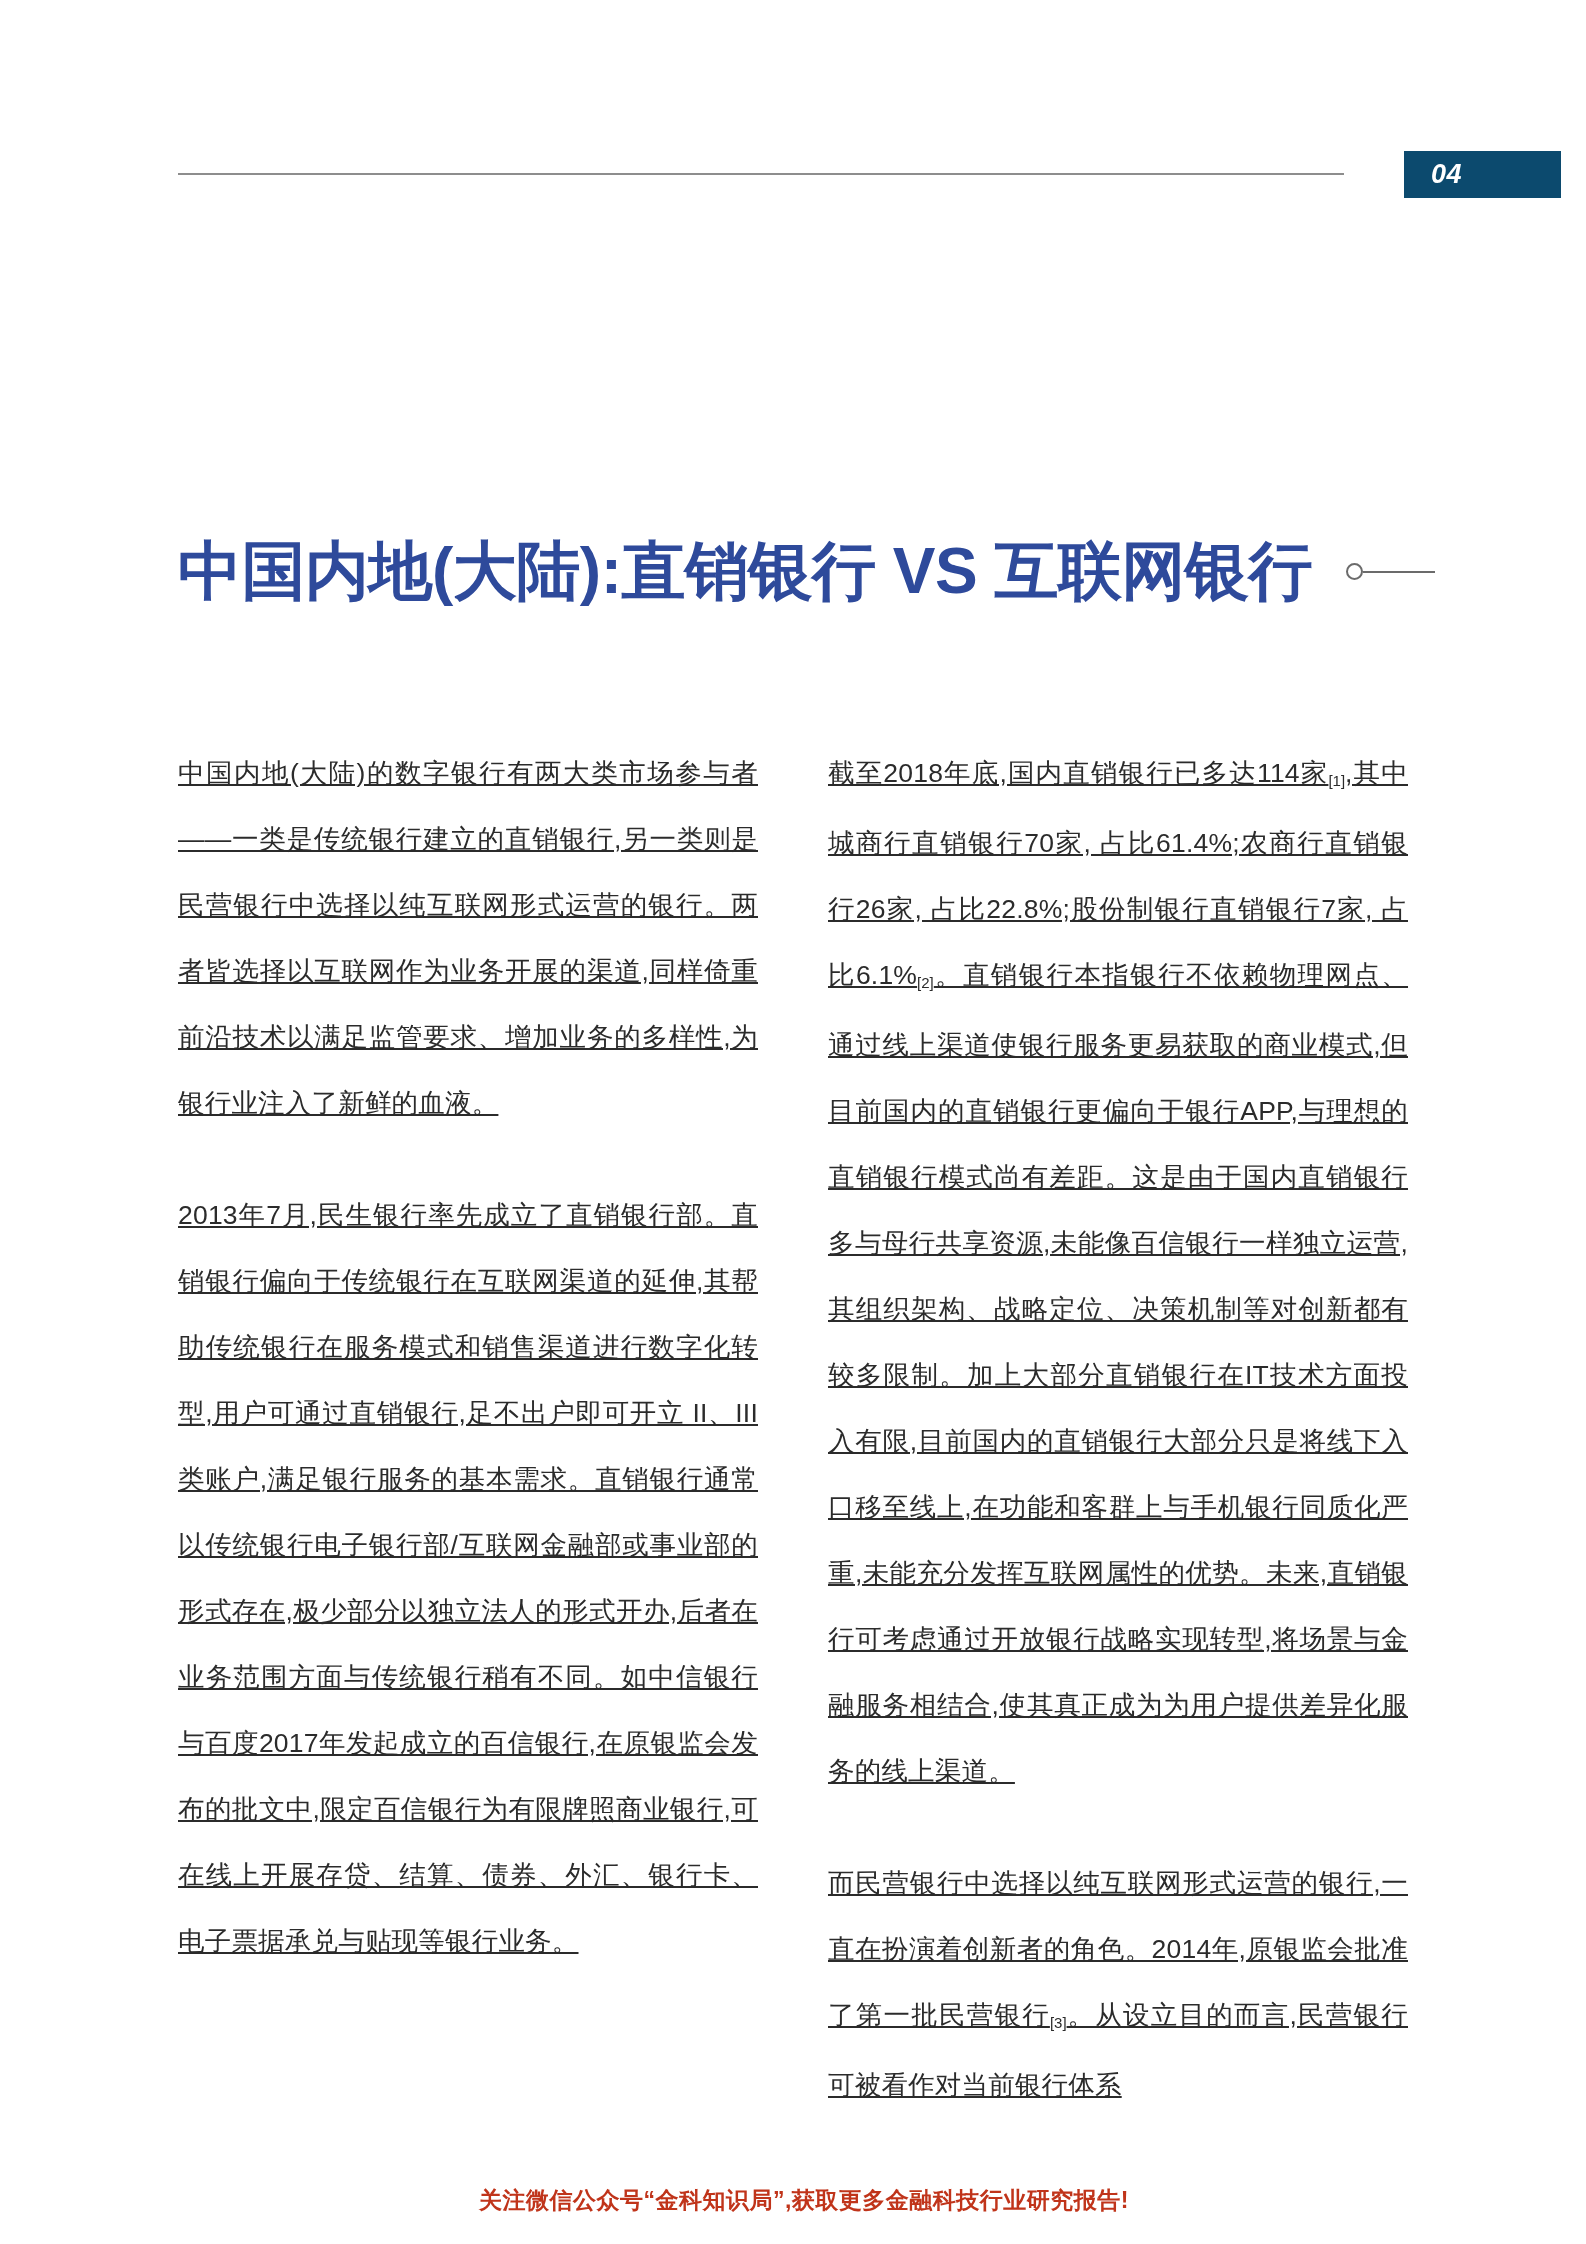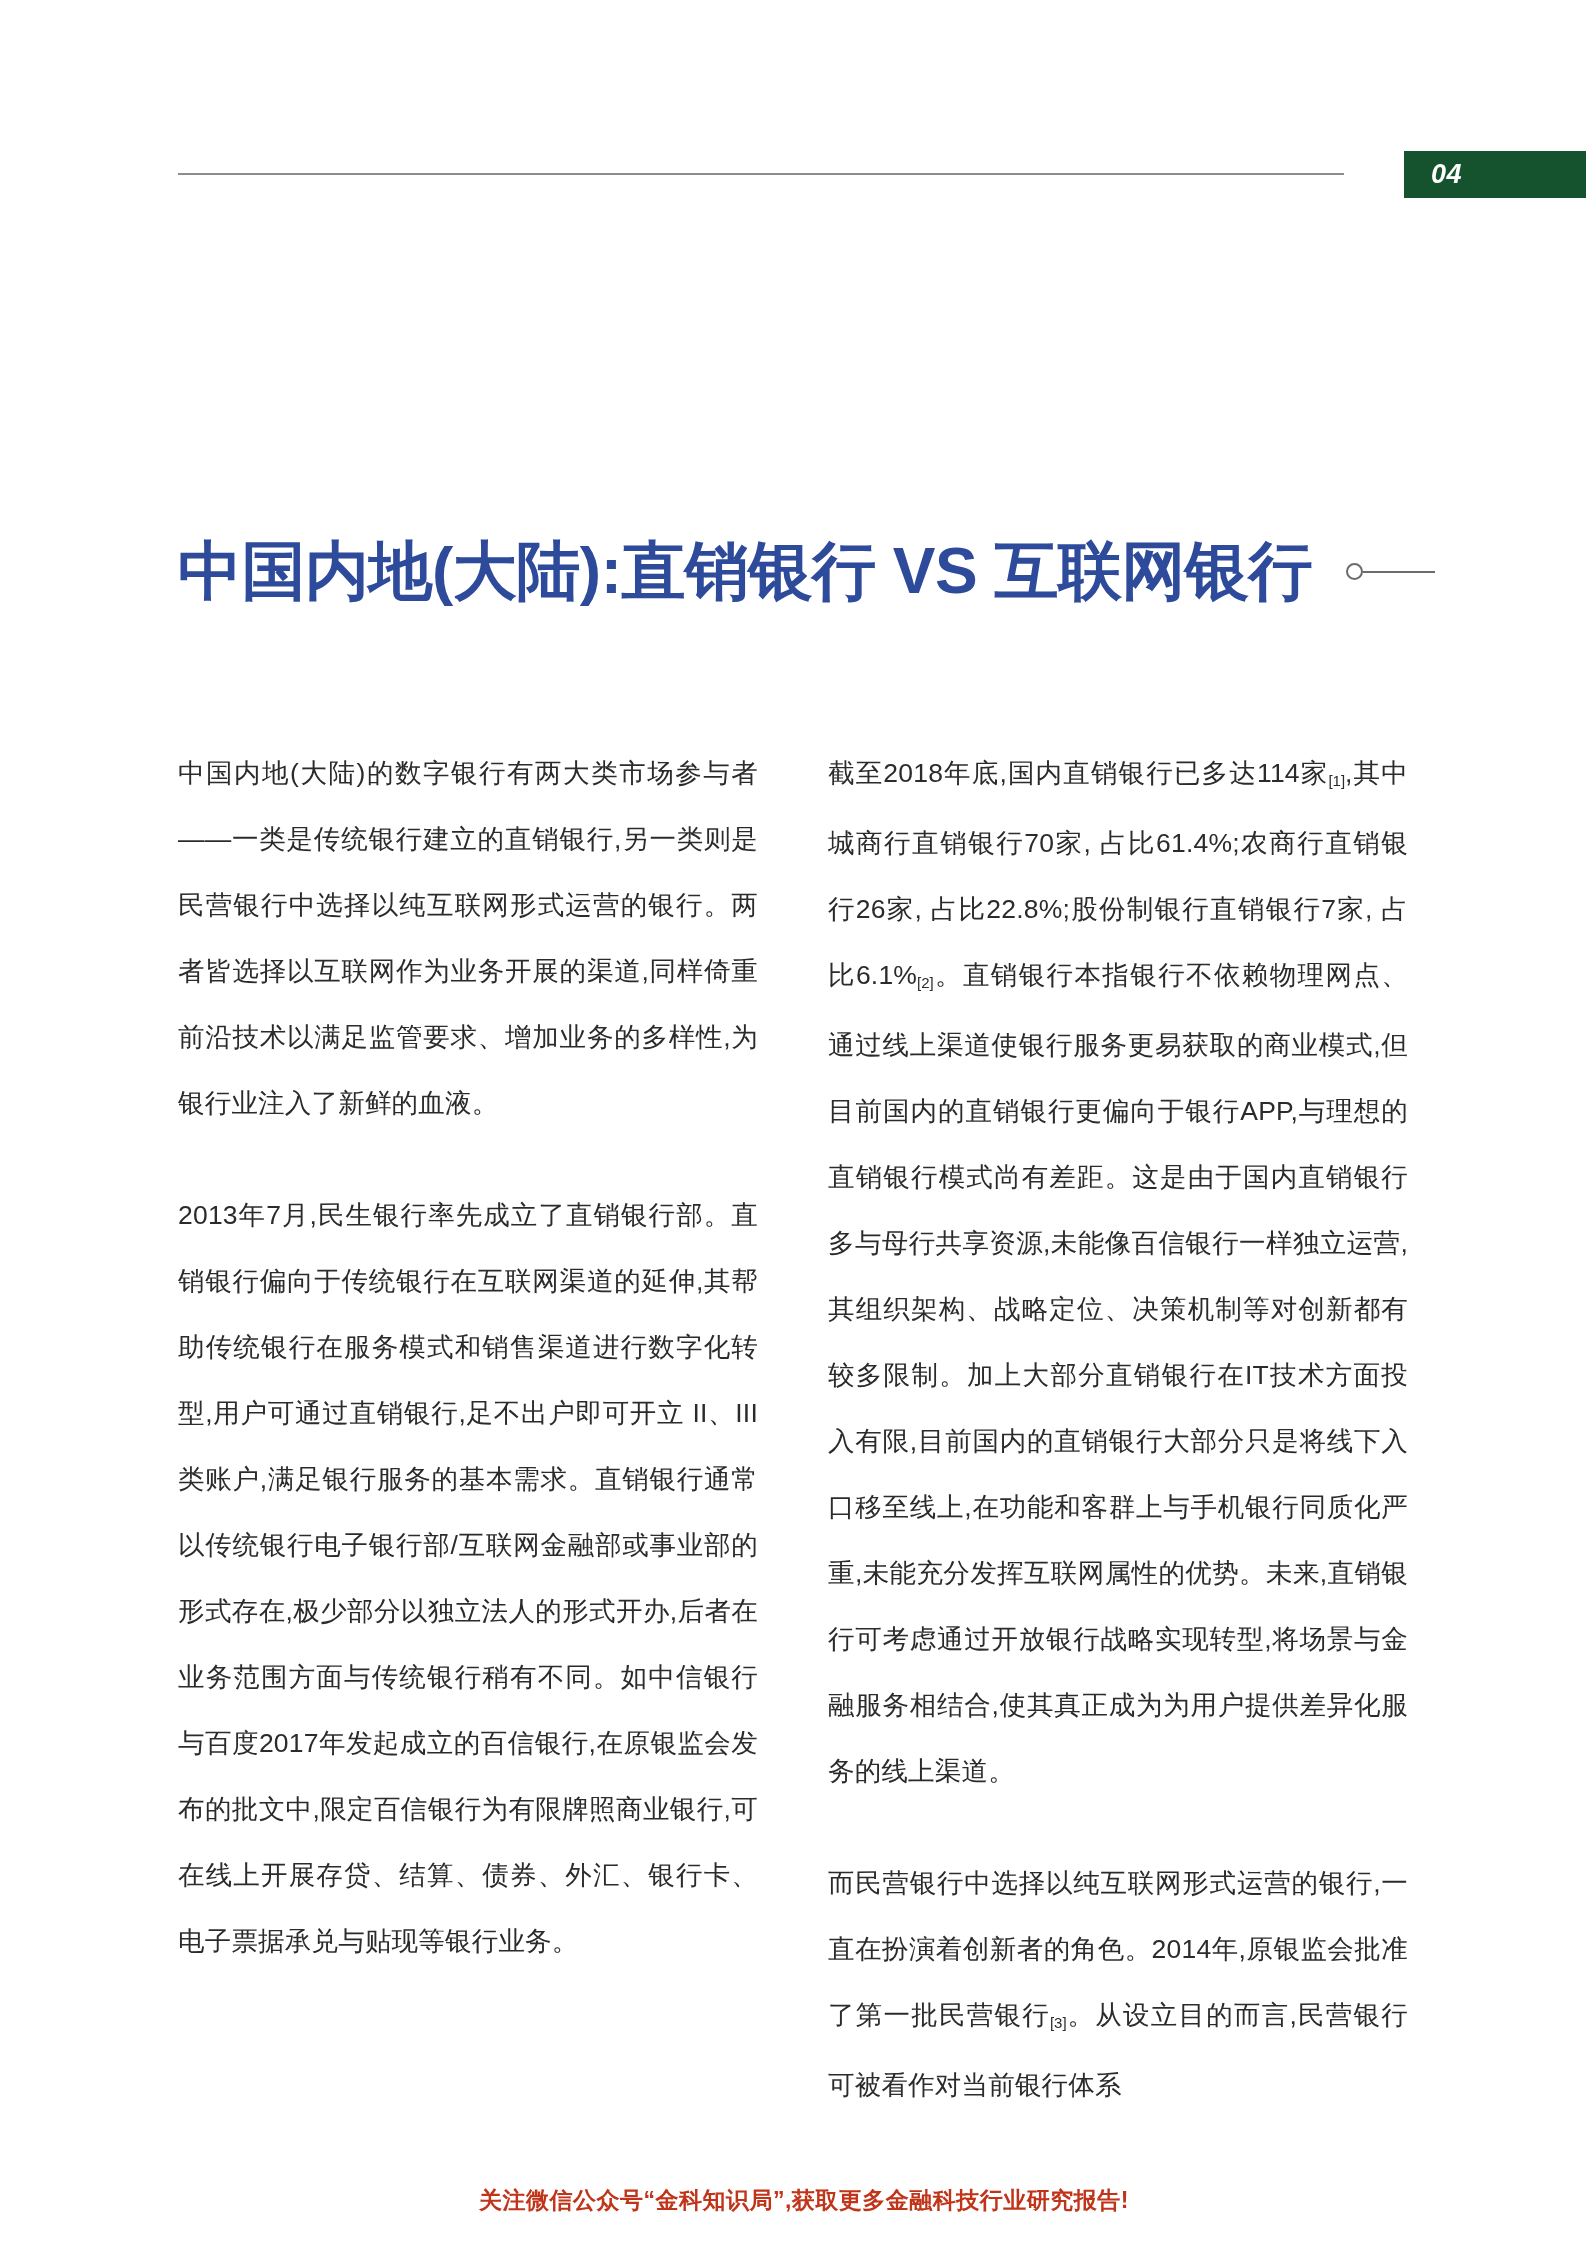--- a/index.html
+++ b/index.html
@@ -27,23 +27,23 @@
     left: 178px;
     top: 173px;
     width: 1166px;
     height: 2px;
     background: #8d8d8d;
   }
   .page-badge {
     position: absolute;
     left: 1404px;
     top: 151px;
-    width: 182px;
+    width: 157px;
     height: 47px;
-    background: #14532d;
+    background: #0c4a6e;
     display: flex;
     align-items: center;
   }
   .page-badge-number {
     color: #ffffff;
     font-style: italic;
     font-weight: 700;
     font-size: 27px;
     letter-spacing: 0.5px;
     padding-left: 27px;
@@ -101,20 +101,21 @@
   }
   .col p {
     margin: 0 0 46px 0;
     font-size: 26.5px;
     line-height: 66px;
     color: #2b2b2b;
     text-align: justify;
     text-justify: inter-ideograph;
     letter-spacing: 0.2px;
     font-weight: 400;
+    text-decoration: underline;
   }
   .col p:last-child {
     margin-bottom: 0;
   }
   sup.fn {
     font-size: 15px;
     vertical-align: baseline;
     position: relative;
     top: 4px;
     letter-spacing: 0;

